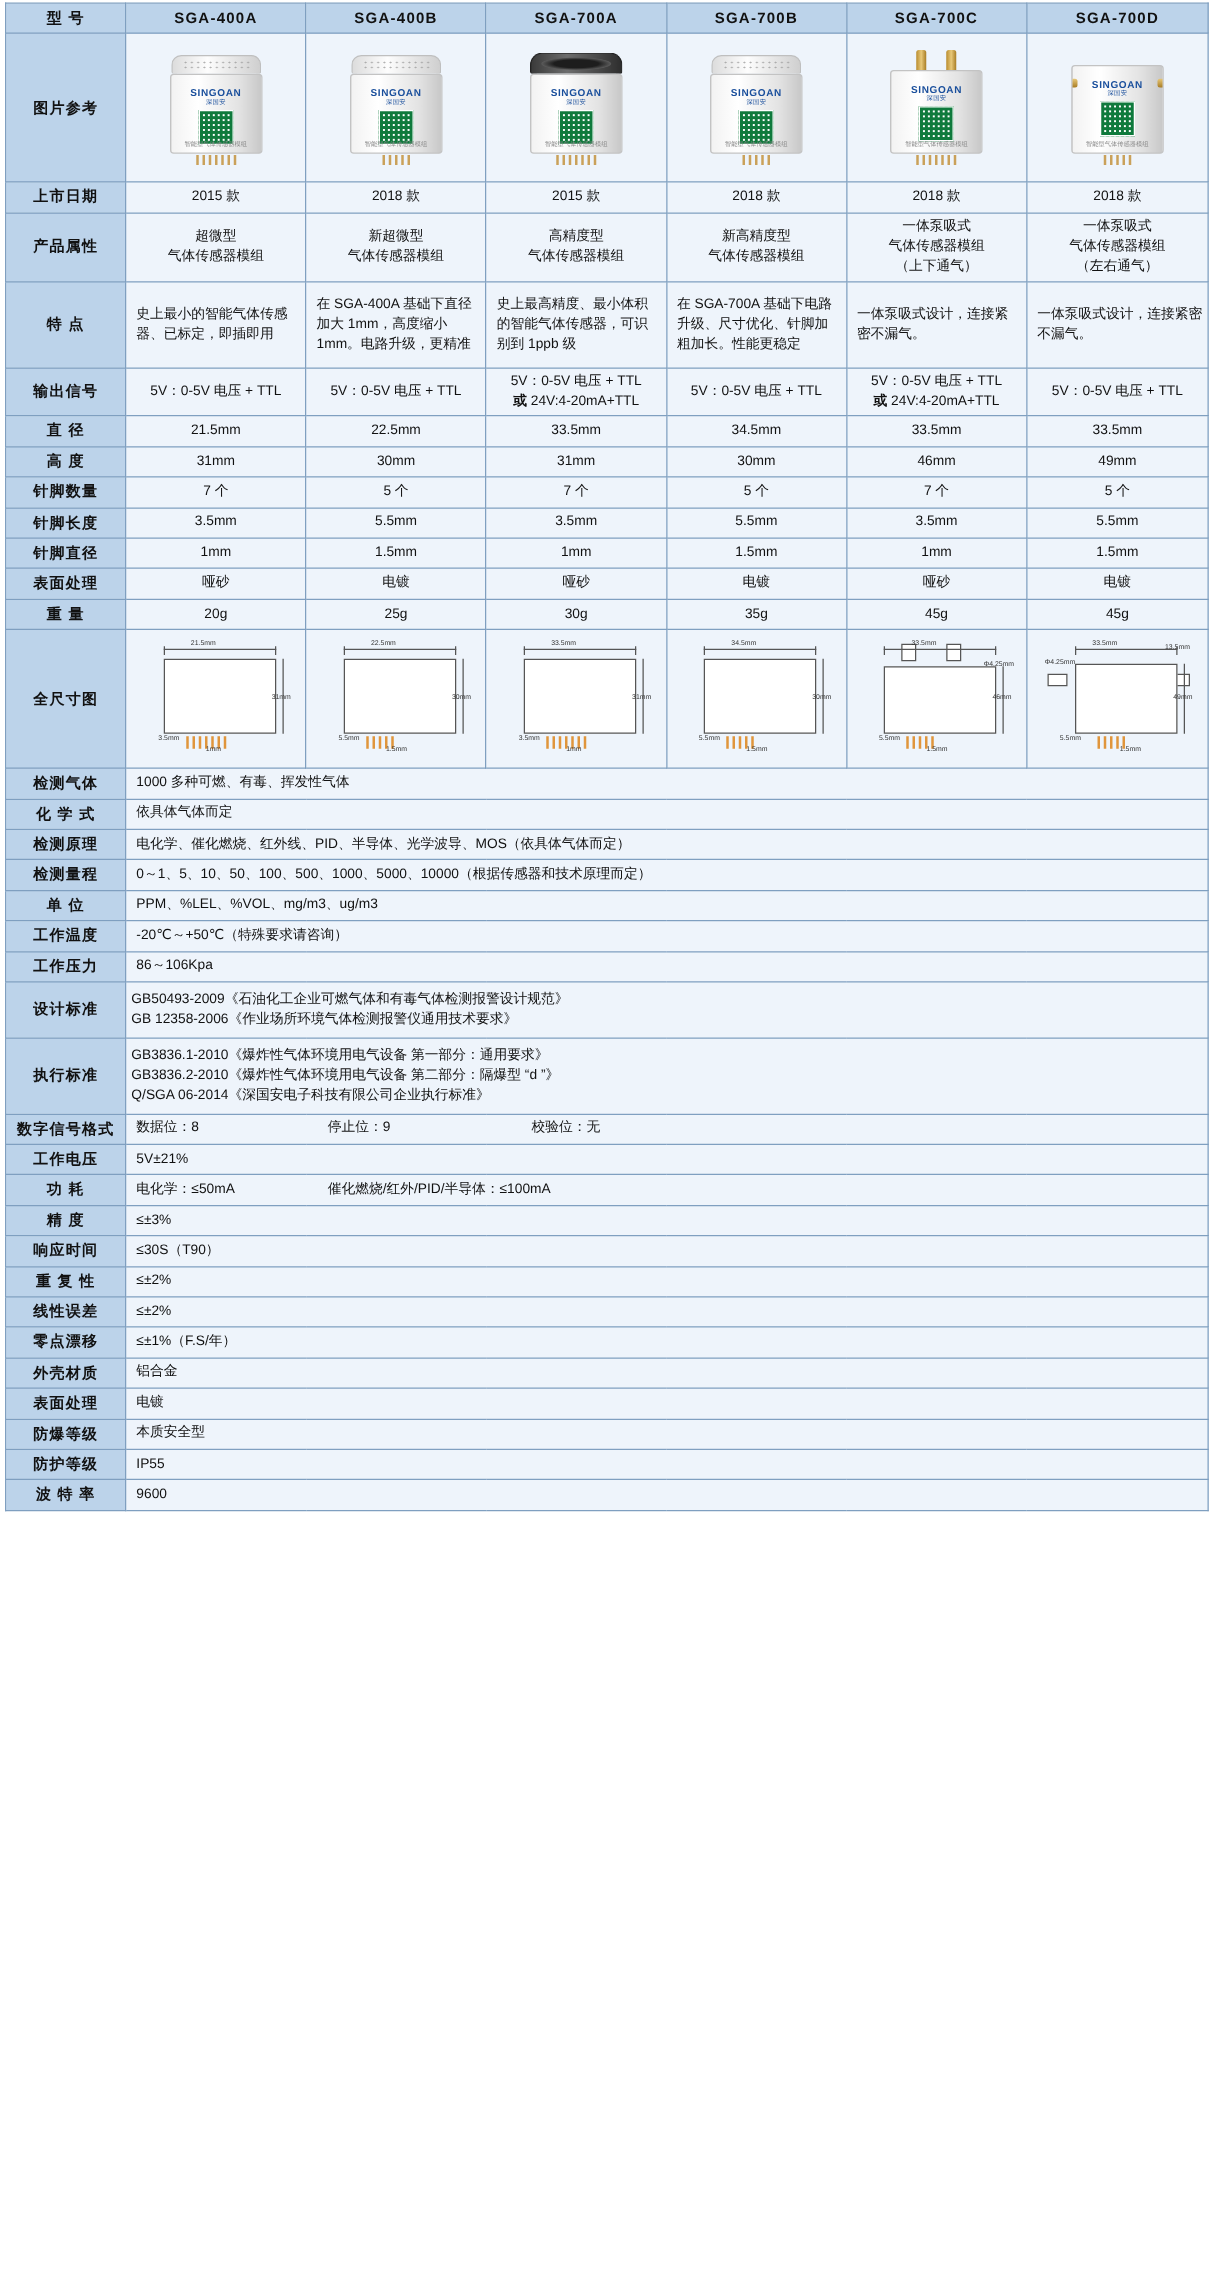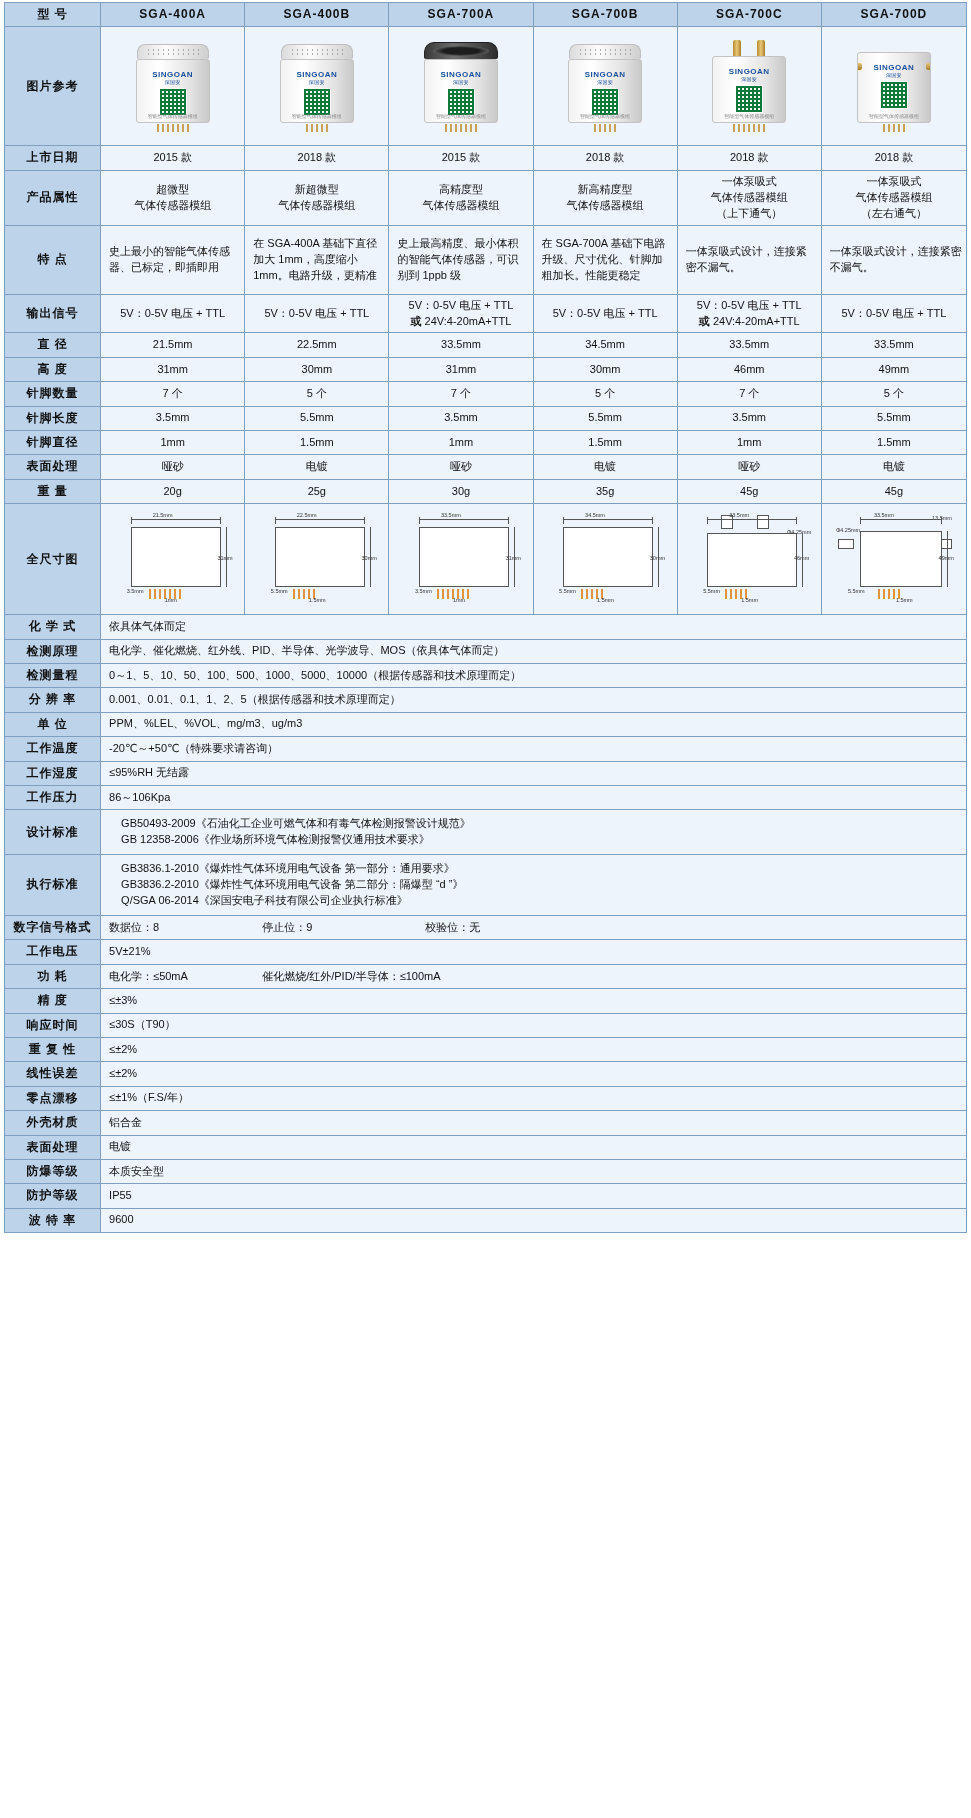--- a/index.html
+++ b/index.html
@@ -45,21 +45,21 @@
   tr.header td{
     background:#bcd3ea;
     font-weight:bold;
     text-align:center;
     font-size:12px;
     letter-spacing:1px;
   }
   td.cell.topleft{
     text-align:left;
     vertical-align:top;
-    padding:6px 20px;
+    padding:6px 4px;
   }
   .bold{font-weight:bold;}
 
   
   .prodwrap{
     height:112px;
     display:flex;
     align-items:center;
     justify-content:center;
     background:#eef4fb;
@@ -627,46 +627,42 @@
                   <i></i>
                 </div>
         <div class="dimlabel bottomleft">5.5mm</div>
         <div class="dimlabel bottomcenter" style="left:60px">1.5mm</div>
       </div>
             </div>
     </td>
   </tr>
 
   <tr>
+    <td class="label">检测气体</td>
+    <td class="cell left" colspan="6">1000 多种可燃、有毒、挥发性气体</td>
+  </tr>
+  <tr>
     <td class="label">化 学 式</td>
     <td class="cell left" colspan="6">依具体气体而定</td>
   </tr>
   <tr>
     <td class="label">检测原理</td>
     <td class="cell left" colspan="6">电化学、催化燃烧、红外线、PID、半导体、光学波导、MOS（依具体气体而定）</td>
   </tr>
   <tr>
     <td class="label">检测量程</td>
     <td class="cell left" colspan="6">0～1、5、10、50、100、500、1000、5000、10000（根据传感器和技术原理而定）</td>
   </tr>
   <tr>
-    <td class="label">分 辨 率</td>
-    <td class="cell left" colspan="6">0.001、0.01、0.1、1、2、5（根据传感器和技术原理而定）</td>
-  </tr>
-  <tr>
     <td class="label">单    位</td>
     <td class="cell left" colspan="6">PPM、%LEL、%VOL、mg/m3、ug/m3</td>
   </tr>
   <tr>
     <td class="label">工作温度</td>
     <td class="cell left" colspan="6">-20℃～+50℃（特殊要求请咨询）</td>
-  </tr>
-  <tr>
-    <td class="label">工作湿度</td>
-    <td class="cell left" colspan="6">≤95%RH 无结露</td>
   </tr>
   <tr>
     <td class="label">工作压力</td>
     <td class="cell left" colspan="6">86～106Kpa</td>
   </tr>
   <tr>
     <td class="label">设计标准</td>
     <td class="cell topleft" colspan="6">
       <div>GB50493-2009《石油化工企业可燃气体和有毒气体检测报警设计规范》</div>
       <div>GB 12358-2006《作业场所环境气体检测报警仪通用技术要求》</div>

